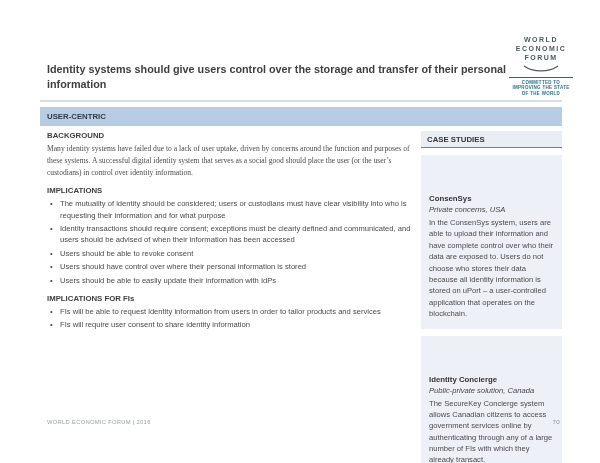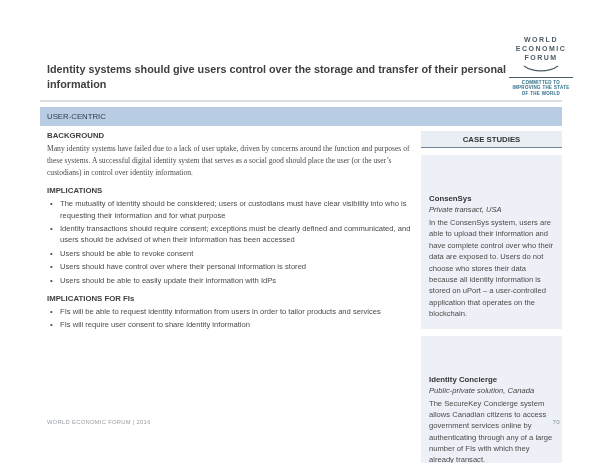--- a/index.html
+++ b/index.html
@@ -19,38 +19,38 @@
   .title {
     position:absolute; left:47px; top:62px; width:480px; margin:0;
     font-size:10.8px; line-height:1.35; font-weight:bold; color:#3f3f3f;
   }
   .title-rule { position:absolute; left:40px; top:100px; width:522px; height:2px; background:#d8dde3; }
 
   
   .banner {
     position:absolute; left:40px; top:107px; width:522px; height:19px;
     background:#b8cce4; box-sizing:border-box; padding-left:7px;
-    font-size:7.8px; font-weight:normal; color:#333a45; line-height:19px;
+    font-size:7.8px; font-weight:bold; color:#333a45; line-height:19px;
   }
 
   
   .main { position:absolute; left:40px; top:131px; width:522px; display:flex; }
   .left-col { flex:1; padding-left:7px; min-width:0; }
   .left-col h3 { font-size:7.8px; font-weight:bold; color:#404040; margin:0 0 3px; }
   .left-col h3.mt { margin-top:8px; }
   .left-col p { font-size:7.6px; line-height:1.55; margin:0 0 5px;font-family:Liberation Serif, serif; }
   .left-col ul { list-style:none; margin:0 0 4px; padding:0; }
   .left-col li { position:relative; font-size:7.6px; line-height:1.5; padding-left:13px; margin-bottom:2px; }
   .left-col li::before { content:"\2022"; position:absolute; left:3px; color:#4a4a4a; }
 
   
   .right-col { width:141px; flex-shrink:0; }
   .cs-header {
     background:#e9eef5; border-bottom:1.5px solid #6e8096;
-    font-size:7.8px; font-weight:bold; color:#333; padding:4px 6px 3px;text-align:center;
+    font-size:7.8px; font-weight:bold; color:#333; padding:4px 6px 3px;
   }
   .card { background:#edf1f7; margin-top:7px; padding:6px 8px 9px; }
   .card-title { font-size:7.8px; font-weight:bold; color:#333; margin-bottom:2px;margin-top:33px; }
   .card-sub { font-size:7.6px; font-style:italic; color:#454545; margin-bottom:3px; }
   .card-body { font-size:7.6px; line-height:1.5; margin:0; color:#4a4a4a; }
 
   
   .footer {
     position:absolute; left:47px; right:40px; top:418px;
     display:flex; justify-content:space-between; align-items:baseline;
@@ -107,21 +107,21 @@
         <li>FIs will be able to request identity information from users in order to tailor products and services</li>
         <li>FIs will require user consent to share identity information</li>
       </ul>
     </section>
 
     <aside class="right-col">
       <div class="cs-header">CASE STUDIES</div>
 
       <article class="card">
         <div class="card-title">ConsenSys</div>
-        <div class="card-sub">Private transact, USA</div>
+        <div class="card-sub">Private concerns, USA</div>
         <p class="card-body">In the ConsenSys system, users are able to upload their information and have complete control over who their data are exposed to. Users do not choose who stores their data because all identity information is stored on uPort – a user-controlled application that operates on the blockchain.</p>
       </article>
 
       <article class="card">
         <div class="card-title">Identity Concierge</div>
         <div class="card-sub">Public-private solution, Canada</div>
         <p class="card-body">The SecureKey Concierge system allows Canadian citizens to access government services online by authenticating through any of a large number of FIs with which they already transact.</p>
       </article>
     </aside>
 

